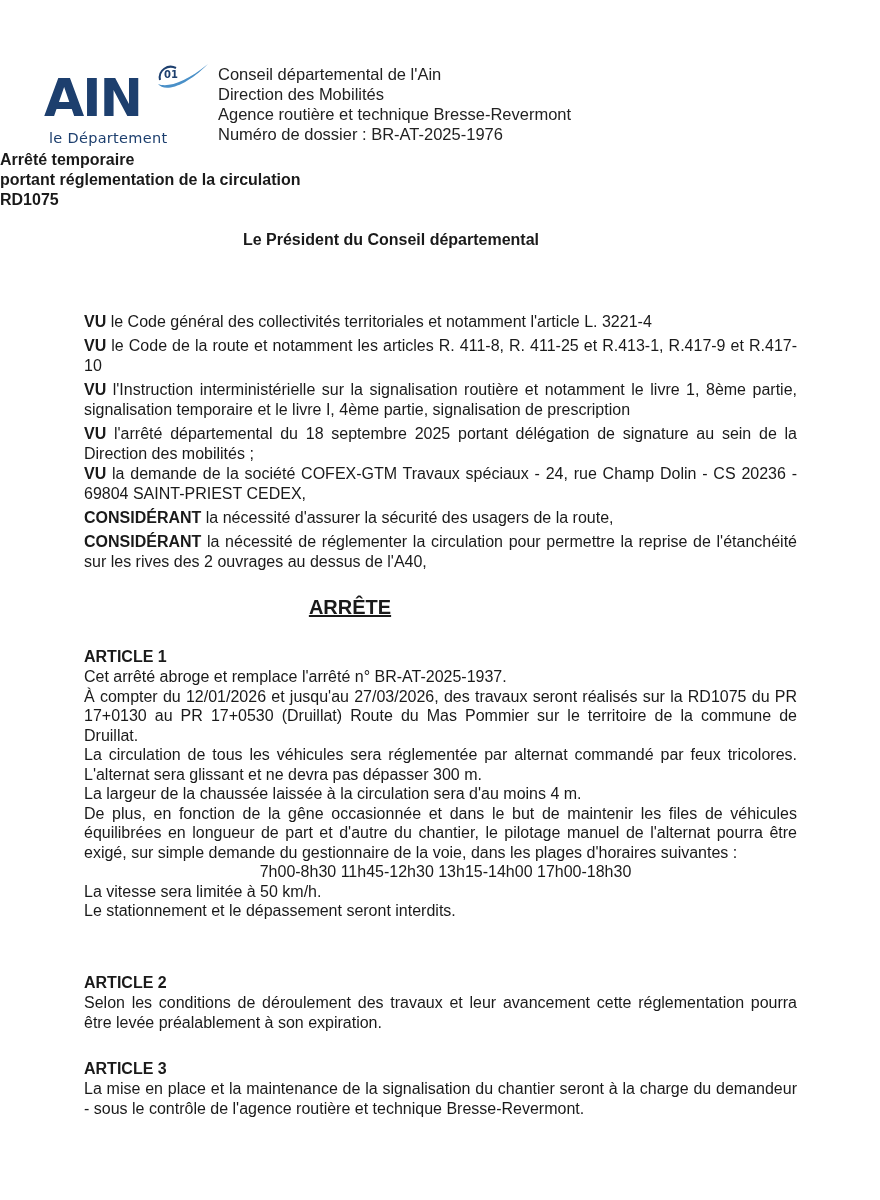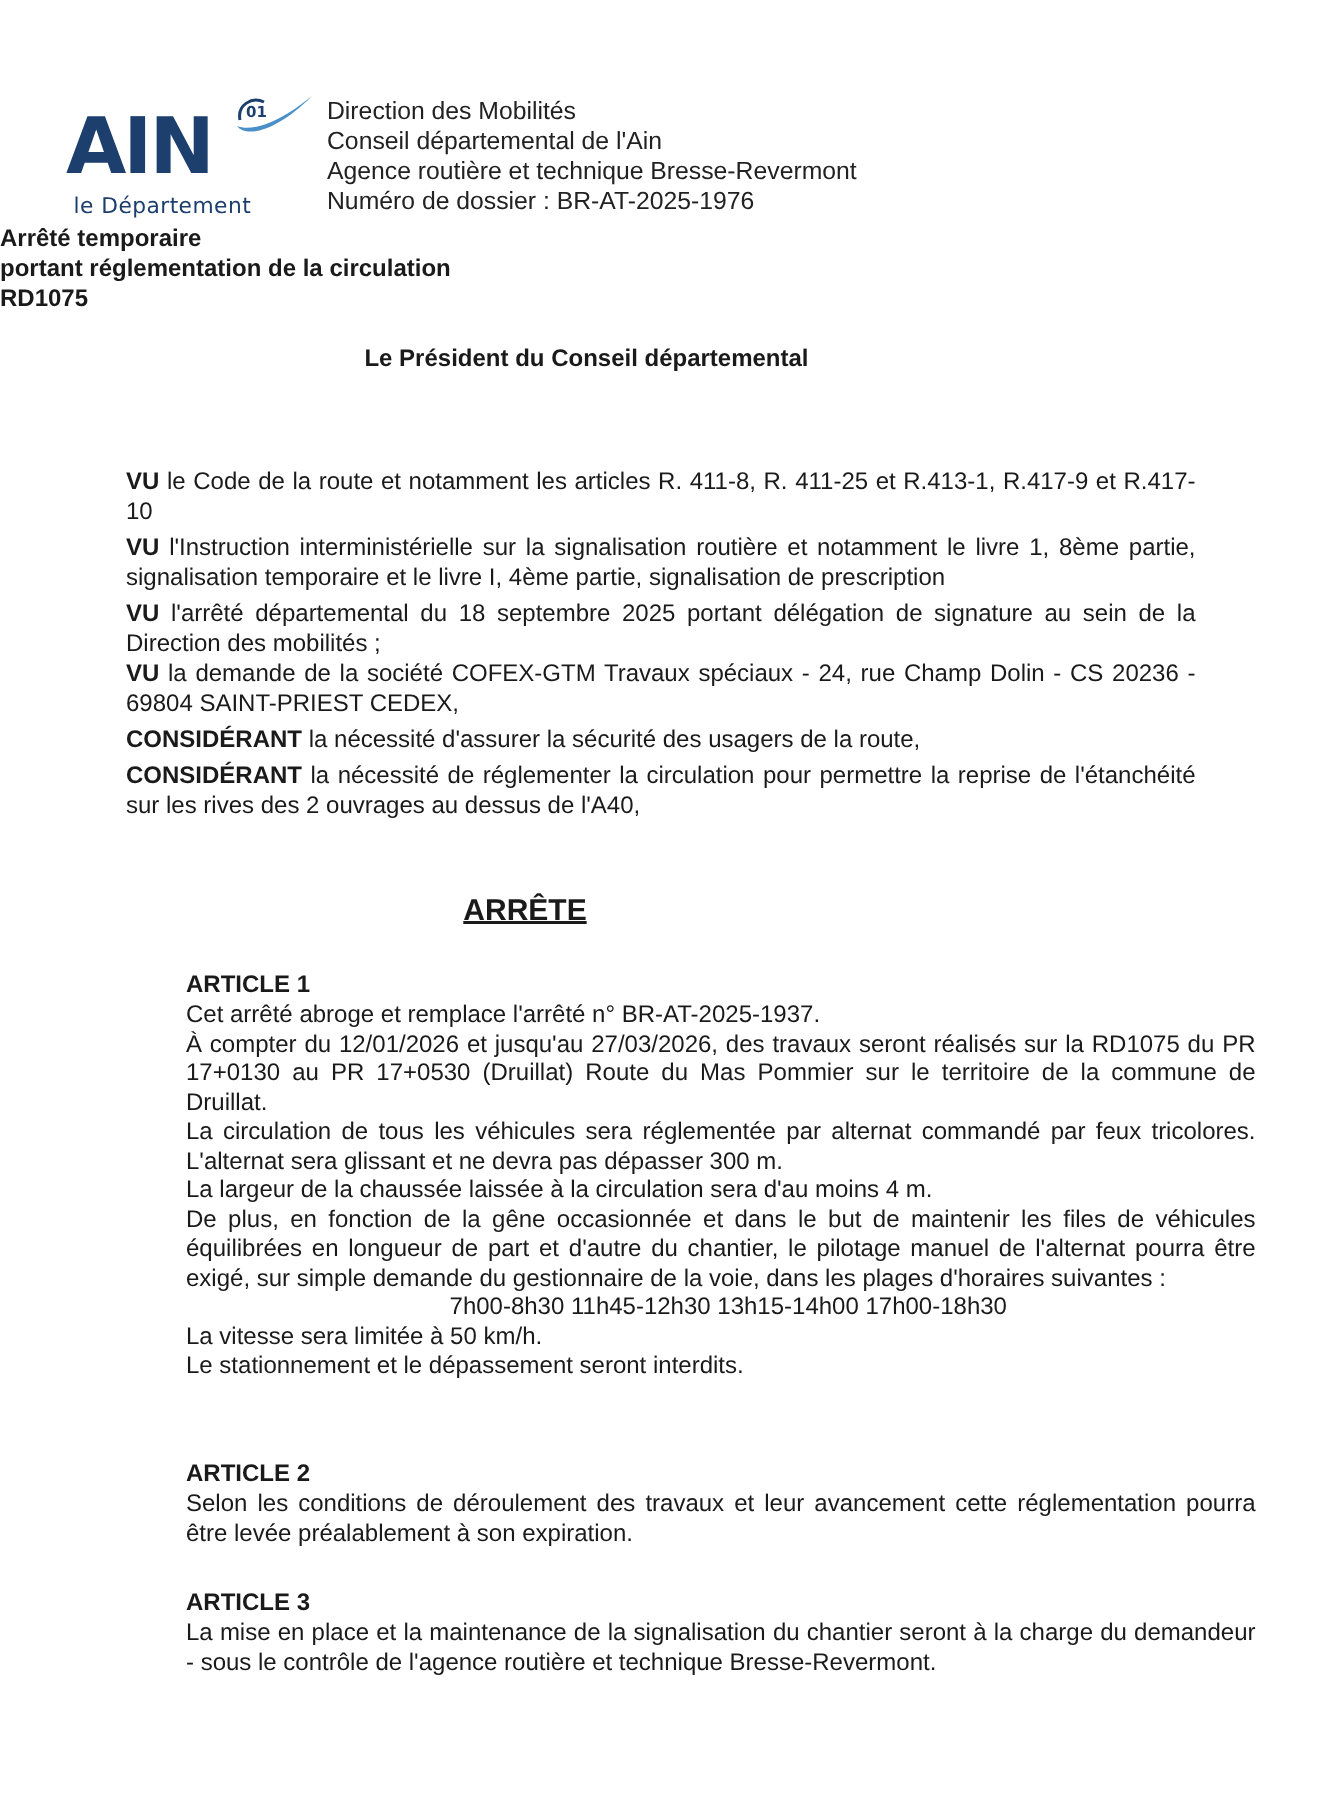--- a/index.html
+++ b/index.html
@@ -10,54 +10,55 @@
   .logo svg { position:absolute; left:110px; top:-2px; }
   .hdr { position:absolute; left:218px; top:64px; font-size:16.5px; line-height:20px; color:#222; }
   .hdr div { white-space:nowrap; }
   .titles { position:absolute; left:0; width:880px; top:150px; font-weight:bold; font-size:16px; line-height:20px; }
   .pres { position:absolute; left:0; width:782px; top:231px; text-align:center; font-weight:bold; font-size:16px; }
   .body { position:absolute; left:84px; width:713px; font-size:16px; line-height:20px; }
   .vu { top:312px; }
   .vu p { margin:0 0 4px 0; text-align:justify; }
   .vu b { font-weight:bold; }
   .arrete { position:absolute; left:0; width:700px; top:596px; text-align:center; font-weight:bold; font-size:20px; text-decoration:underline; }
-  .art { position:absolute; left:84px; width:713px; font-size:16px; line-height:19.5px;margin-left:40px; }
+  .art { position:absolute; left:84px; width:713px; font-size:16px; line-height:19.5px; }
   .art h3 { margin:0; font-size:16px; font-weight:bold; line-height:20px; }
   .art p { margin:0; text-align:justify; }
   .art p.center { text-align:center; }
 </style>
 </head>
 <body>
 
 <div class="logo">
   <span class="ain">AIN</span>
   <svg width="56" height="34" viewBox="0 0 56 34">
     <path d="M4 22 C 10 30, 30 26, 54 2 C 32 20, 14 26, 4 22 Z" fill="#4a90c8"></path>
     <path d="M6 18 C 4 8, 14 2, 22 6" stroke="#1d3f6e" stroke-width="2" fill="none"></path>
     <text x="10" y="16" font-family="DejaVu Sans, sans-serif" font-weight="bold" font-size="10" fill="#1d3f6e">01</text>
   </svg>
   <span class="sub">le Département</span>
 </div>
 
 <div class="hdr">
+  <div>Conseil départemental de l'Ain</div>
   <div>Direction des Mobilités</div>
-  <div>Conseil départemental de l'Ain</div>
   <div>Agence routière et technique Bresse-Revermont</div>
   <div>Numéro de dossier : BR-AT-2025-1976</div>
 </div>
 
 <div class="titles">
   <div style="padding-left:0px">Arrêté temporaire</div>
   <div>portant réglementation de la circulation</div>
   <div>RD1075</div>
 </div>
 
 <div class="pres">Le Président du Conseil départemental</div>
 
 <div class="body vu">
+  <p><b>VU</b><span> le Code général des collectivités territoriales et notamment l'article L. 3221-4</span></p>
   <p><b>VU</b><span> le Code de la route et notamment les articles R. 411-8, R. 411-25 et R.413-1, R.417-9 et R.417-10</span></p>
   <p><b>VU</b><span> l'Instruction interministérielle sur la signalisation routière et notamment le livre 1, 8ème partie, signalisation temporaire et le livre I, 4ème partie, signalisation de prescription</span></p>
   <p style="margin-bottom:0"><b>VU</b><span> l'arrêté départemental du 18 septembre 2025 portant délégation de signature au sein de la Direction des mobilités ;</span></p>
   <p><b>VU</b><span> la demande de la société COFEX-GTM Travaux spéciaux - 24, rue Champ Dolin - CS 20236 - 69804 SAINT-PRIEST CEDEX,</span></p>
   <p><b>CONSIDÉRANT</b><span> la nécessité d'assurer la sécurité des usagers de la route,</span></p>
   <p><b>CONSIDÉRANT</b><span> la nécessité de réglementer la circulation pour permettre la reprise de l'étanchéité sur les rives des 2 ouvrages au dessus de l'A40,</span></p>
 </div>
 
 <div class="arrete">ARRÊTE</div>
 

